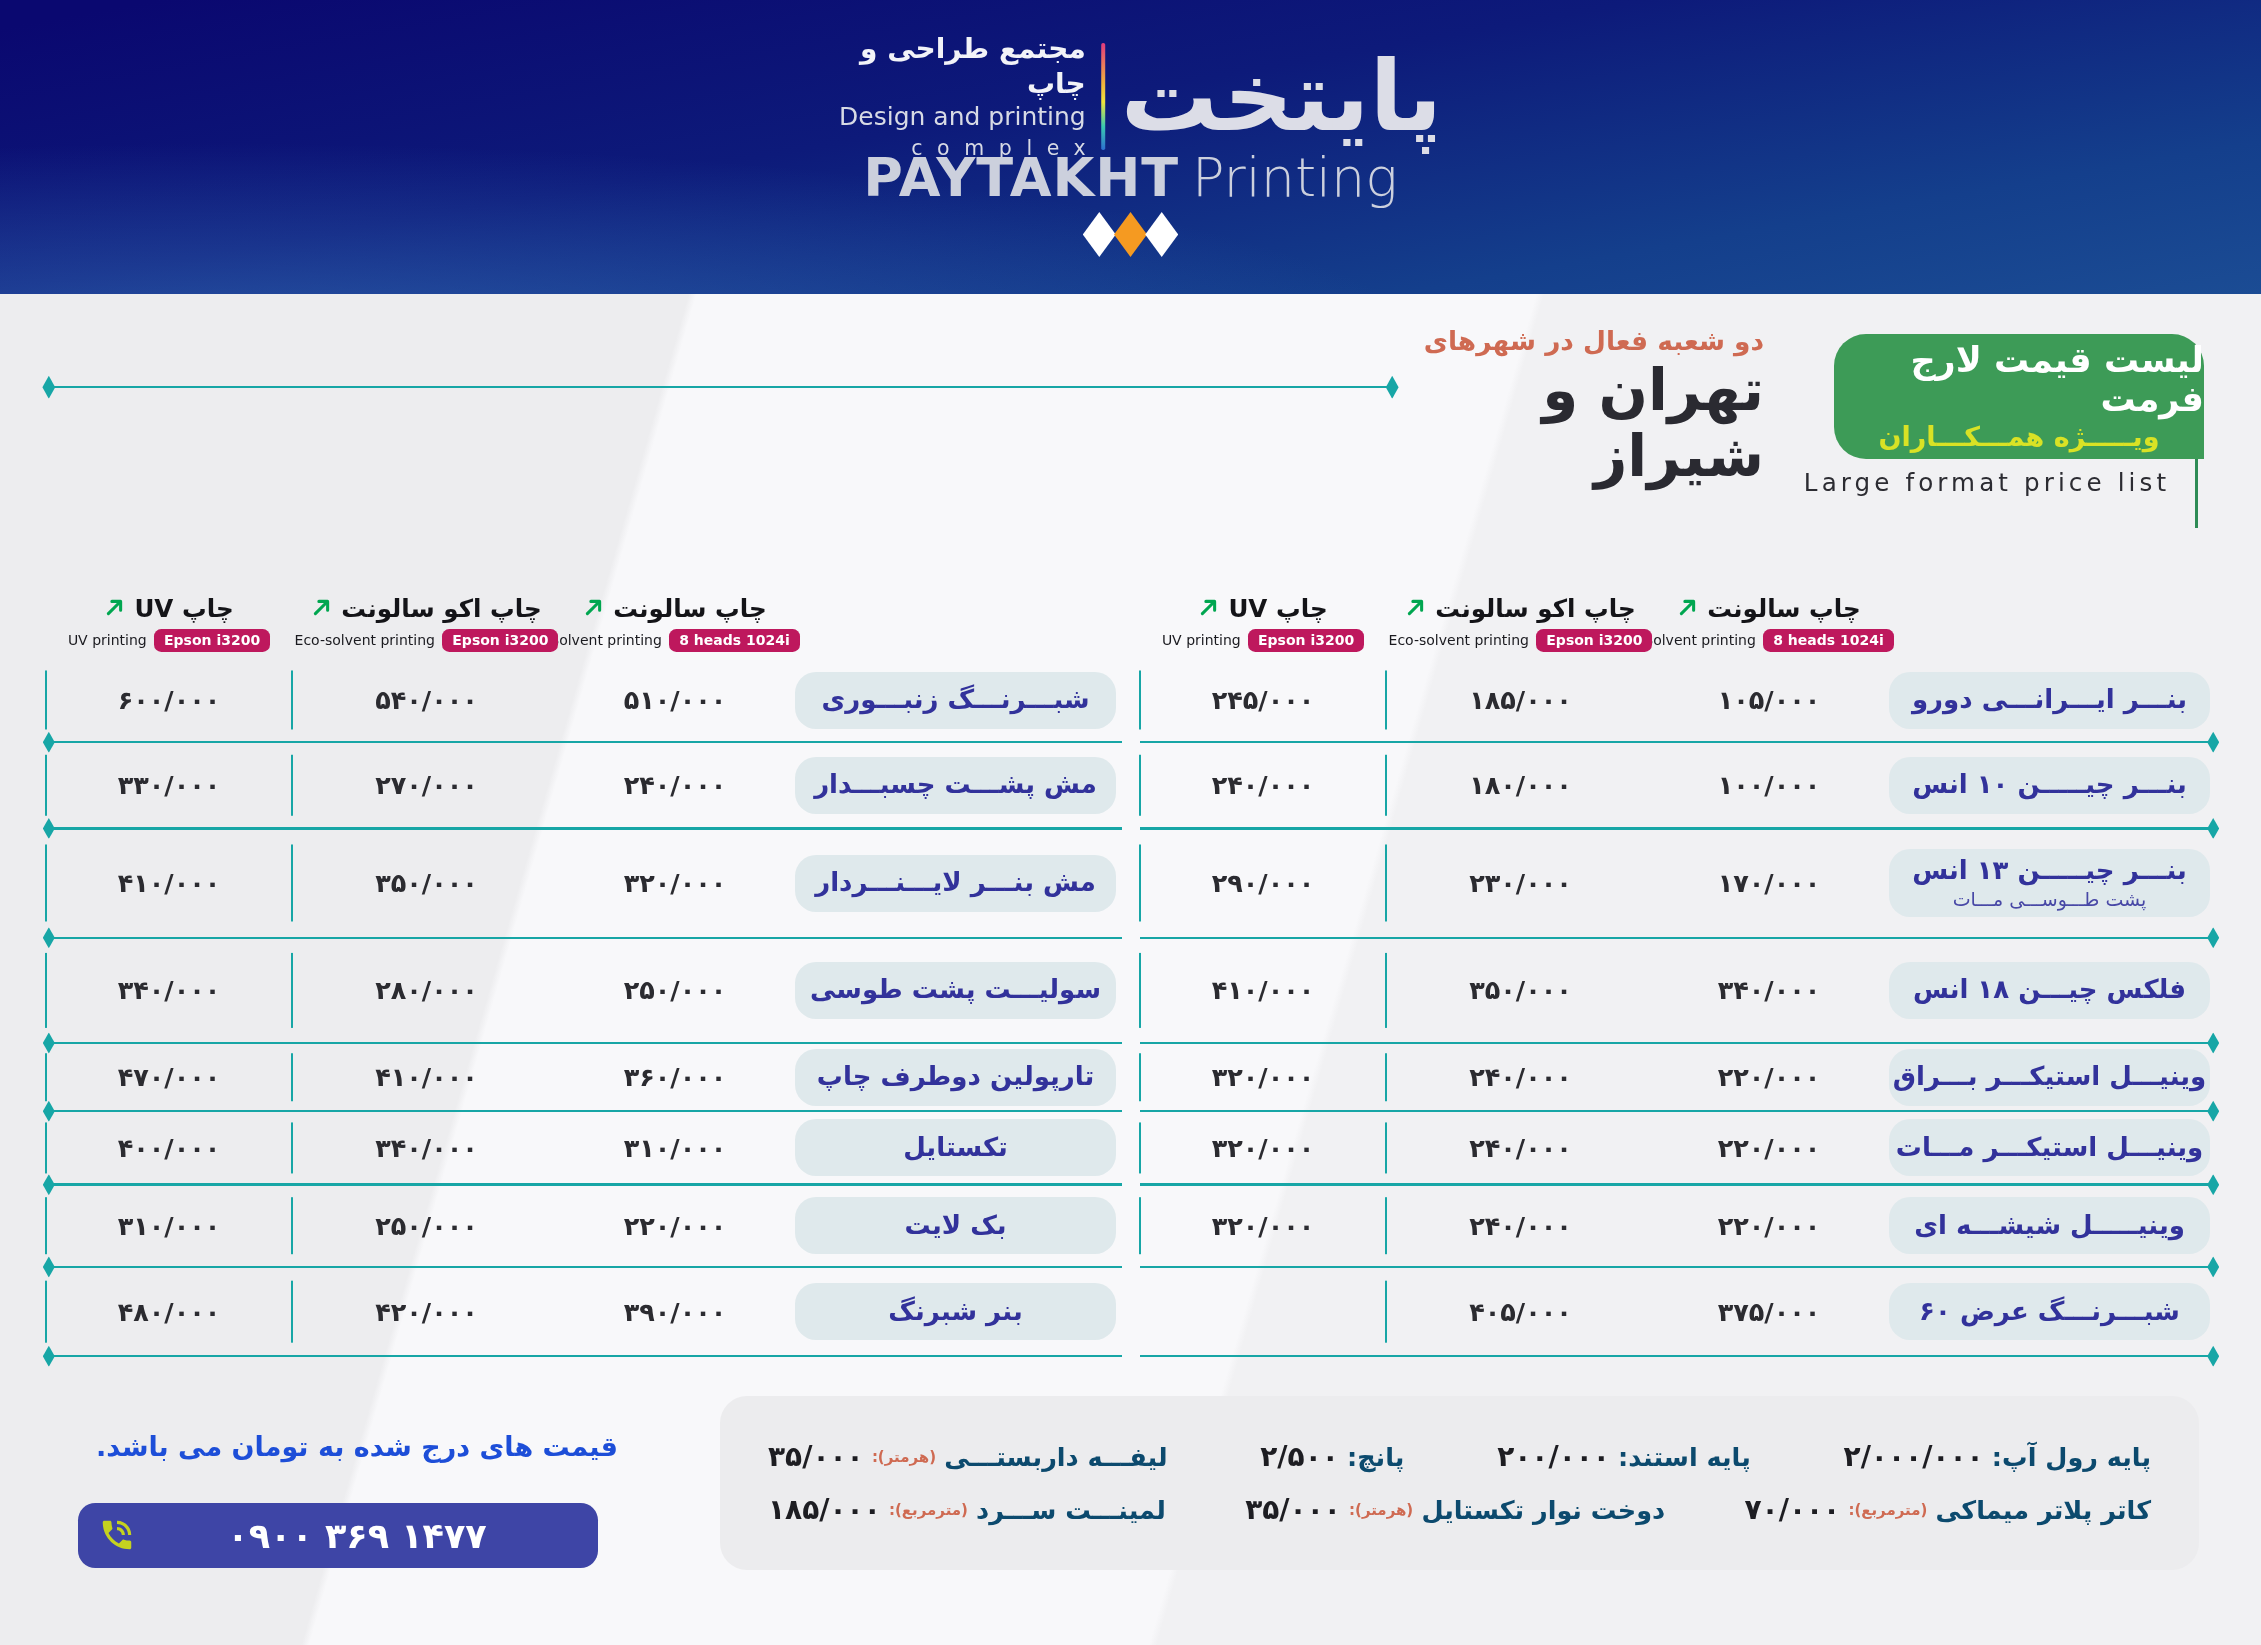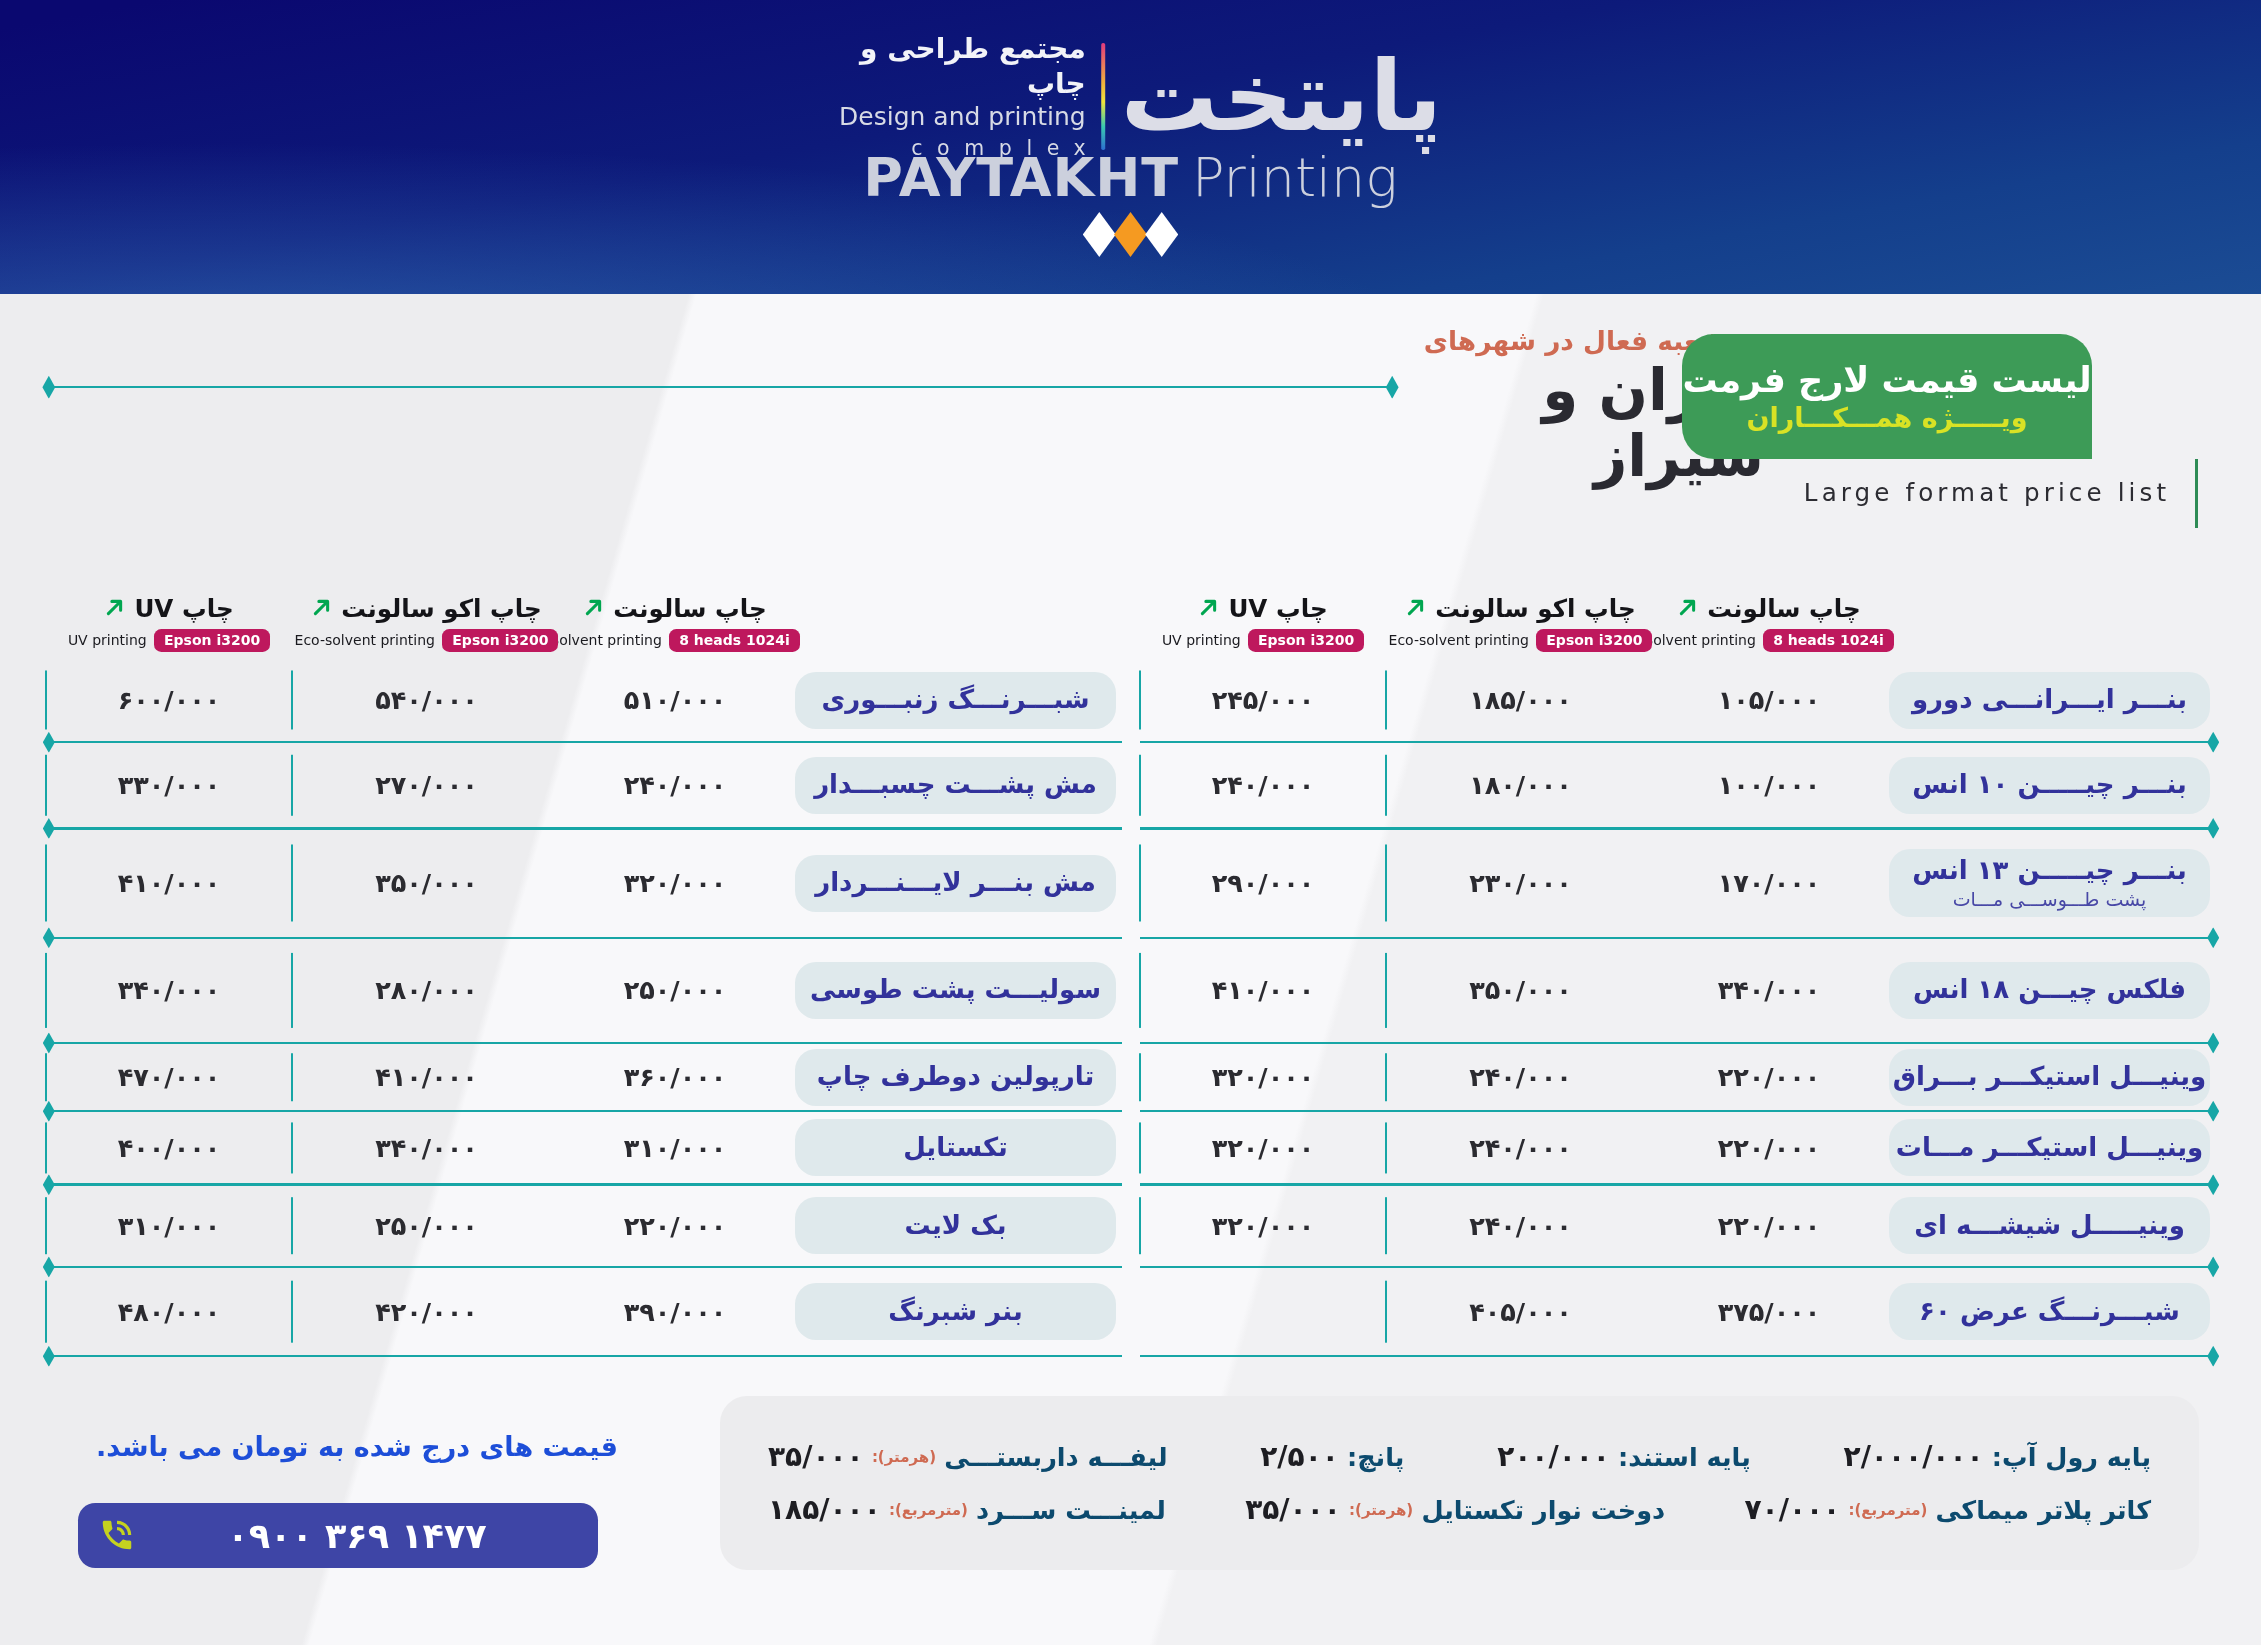--- a/index.html
+++ b/index.html
@@ -39,25 +39,25 @@
 
   
   .intro-mid{position:absolute;left:1404px;top:325px;width:360px;direction:rtl;text-align:right;}
   .branches1{font-size:26.4px;font-weight:700;color:#cf6a52;line-height:1.2;}
   .branches2{font-size:58px;font-weight:800;color:#2a2a31;line-height:1.15;letter-spacing:-0.5px;}
   .validity-badge{display:inline-flex;direction:rtl;align-items:center;gap:12px;background:#cf6a52;color:#fff;
     font-size:26px;font-weight:700;padding:7.3px 17.3px;border-radius:12px;margin-top:10px;margin-left:27px;}
   .validity-badge svg{width:34px;height:34px;}
 
   
-  .green-badge{position:absolute;left:1682px;top:334px;width:410px;height:125px;background:#3d9b57;
+  .green-badge{position:absolute;left:1834px;top:334px;width:370px;height:125px;background:#3d9b57;
     border-radius:32px 32px 0 32px;display:flex;flex-direction:column;align-items:center;justify-content:center;gap:3.6px;direction:rtl;}
   .gb-t1{font-size:35px;font-weight:800;color:#ffffff;line-height:1.1;}
   .gb-t2{font-size:27px;font-weight:800;color:#d9e225;line-height:1.1;}
-  .gb-en{position:absolute;left:1791px;top:478px;width:392px;text-align:center;font-size:24.6px;font-weight:500;
+  .gb-en{position:absolute;left:1791px;top:468px;width:392px;text-align:center;font-size:24.6px;font-weight:500;
     color:#2c2c32;letter-spacing:4.1px;}
   .gb-vline{position:absolute;left:2195px;top:459px;width:2.7px;height:69px;background:#2e8b55;}
 
   
   .price-table{position:absolute;top:570px;width:1076px;}
   #table-left{left:46px;}
   #table-right{left:1140px;}
   .thead,.trow{display:grid;direction:rtl;grid-template-columns:333px 228px 269px 246px;}
   .thead{height:89px;align-items:end;padding-bottom:7.3px;}
   .hcell{display:flex;flex-direction:column;align-items:center;gap:6.4px;}

